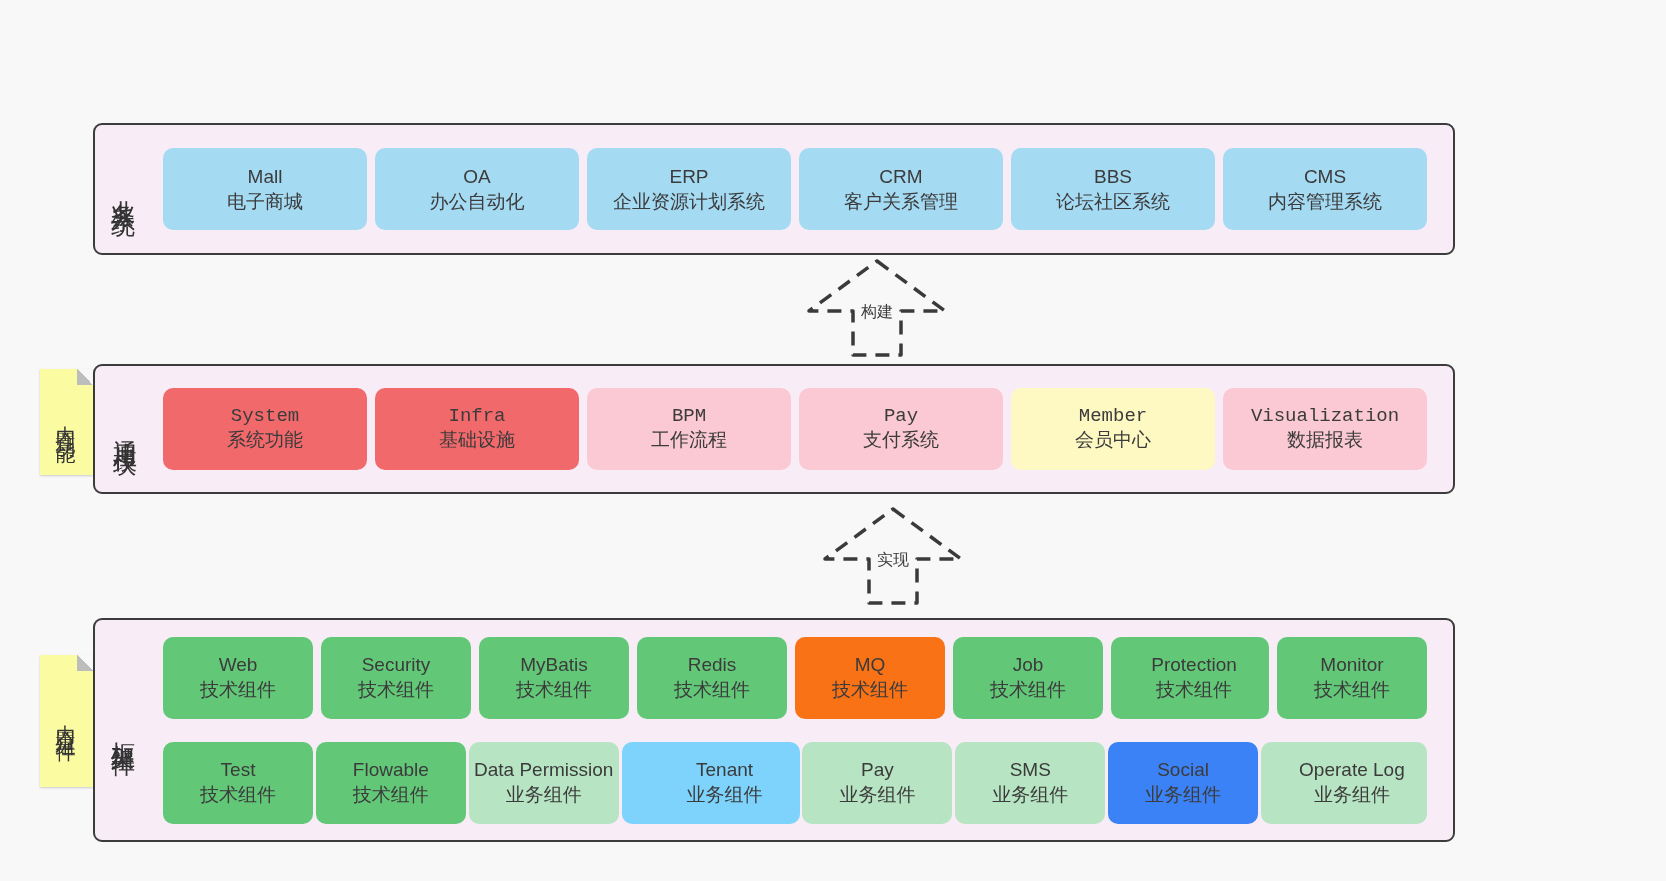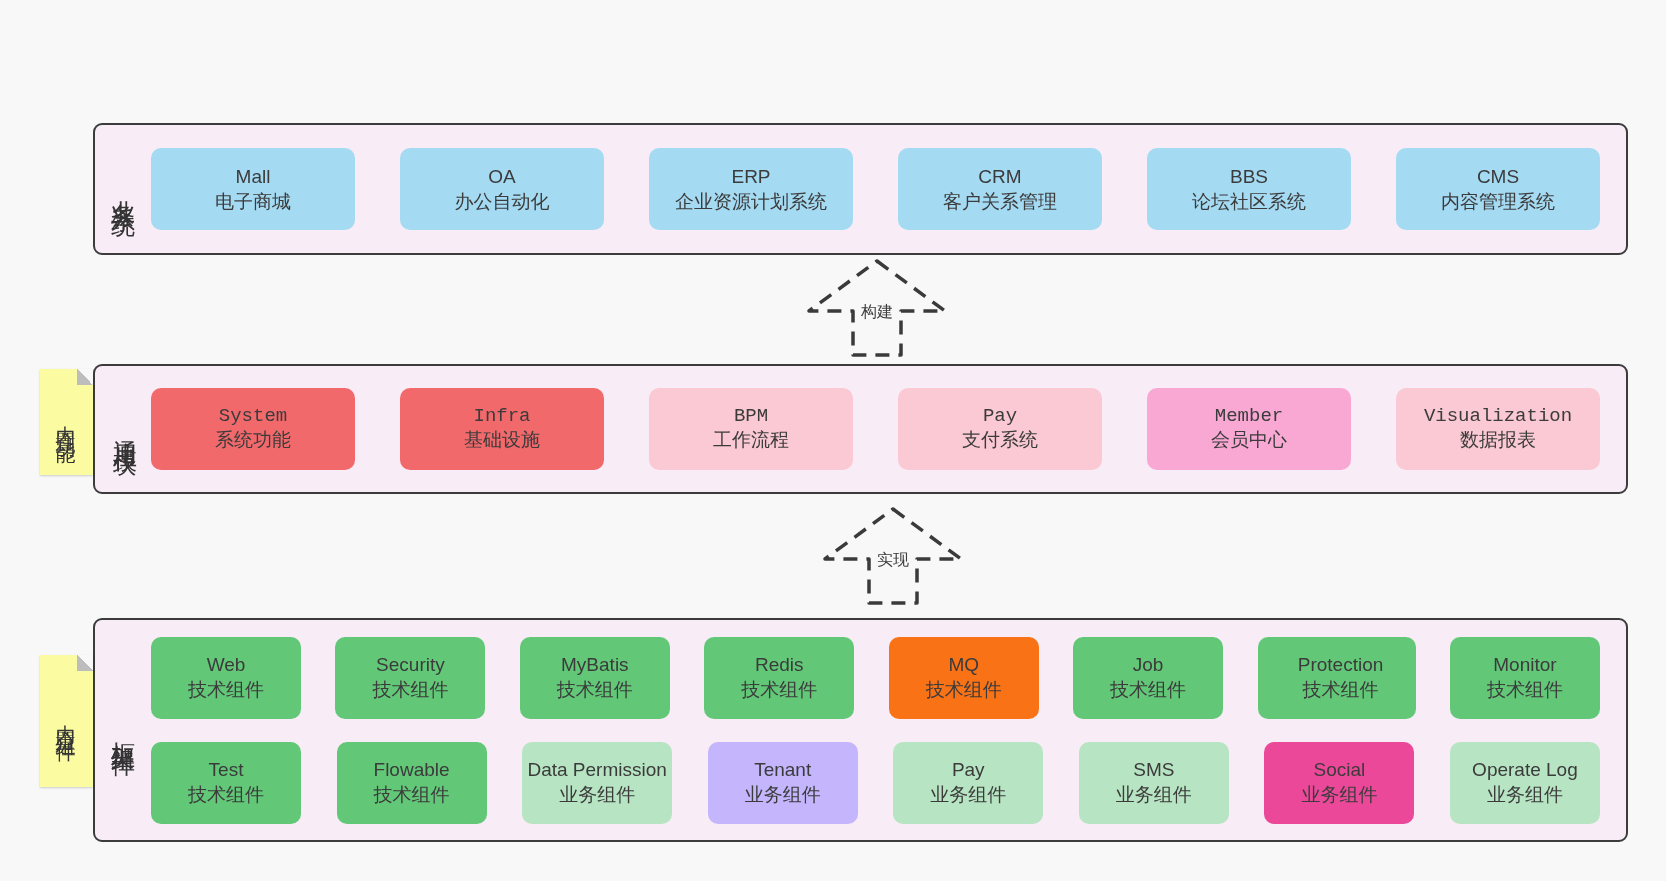--- a/index.html
+++ b/index.html
@@ -8,26 +8,27 @@
     width: 1666px;
     height: 881px;
     background: #f8f8f8;
     font-family: "Liberation Sans", sans-serif;
     color: #3b3b3b;
     overflow: hidden;
   }
   .layer {
     position: absolute;
     left: 93px;
-    width: 1535px;
+    width: 1362px;
     background: #f8edf6;
     border: 2px solid #3c3c3c;
     border-radius: 9px;
     box-sizing: border-box;
     display: flex;
+    gap: 12px;
   }
   #layer-business   { top: 123px; height: 132px; }
   #layer-modules    { top: 364px; height: 130px; font-family: Liberation Mono, monospace; }
   #layer-components { top: 618px; height: 224px; }
   .layer-label {
     width: 56px;
     display: flex;
     align-items: center;
     justify-content: center;
     writing-mode: vertical-rl;
@@ -166,21 +167,21 @@
         <div>基础设施</div>
       </div>
       <div class="box wide" style="background: rgb(251, 201, 211);">
         <div>BPM</div>
         <div>工作流程</div>
       </div>
       <div class="box wide" style="background: rgb(251, 201, 211);">
         <div>Pay</div>
         <div>支付系统</div>
       </div>
-      <div class="box wide" style="background: #f9a8d4;">
+      <div class="box wide" style="background: #fef9c3;">
         <div>Member</div>
         <div>会员中心</div>
       </div>
       <div class="box wide" style="background: rgb(251, 201, 211);">
         <div>Visualization</div>
         <div>数据报表</div>
       </div>
     </div>
   </div>
 
@@ -239,37 +240,37 @@
           <div>技术组件</div>
         </div>
         <div class="box narrow" style="background: rgb(98, 200, 120);">
           <div>Flowable</div>
           <div>技术组件</div>
         </div>
         <div class="box narrow" style="background: rgb(183, 228, 194);">
           <div>Data Permission</div>
           <div>业务组件</div>
         </div>
-        <div class="box narrow" style="background: #c4b5fd;">
+        <div class="box narrow" style="background: #7dd3fc; padding-left: 28px;">
           <div>Tenant</div>
           <div>业务组件</div>
         </div>
         <div class="box narrow" style="background: rgb(183, 228, 194);">
           <div>Pay</div>
           <div>业务组件</div>
         </div>
         <div class="box narrow" style="background: rgb(183, 228, 194);">
           <div>SMS</div>
           <div>业务组件</div>
         </div>
-        <div class="box narrow" style="background: #ec4899;">
+        <div class="box narrow" style="background: #3b82f6;">
           <div>Social</div>
           <div>业务组件</div>
         </div>
-        <div class="box narrow" style="background: rgb(183, 228, 194);">
+        <div class="box narrow" style="background: rgb(183, 228, 194); padding-left: 16px;">
           <div>Operate Log</div>
           <div>业务组件</div>
         </div>
       </div>
     </div>
   </div>
 
   <div class="sticky" id="sticky-components">
     <div class="fold"></div>
     <span>内置组件</span>

